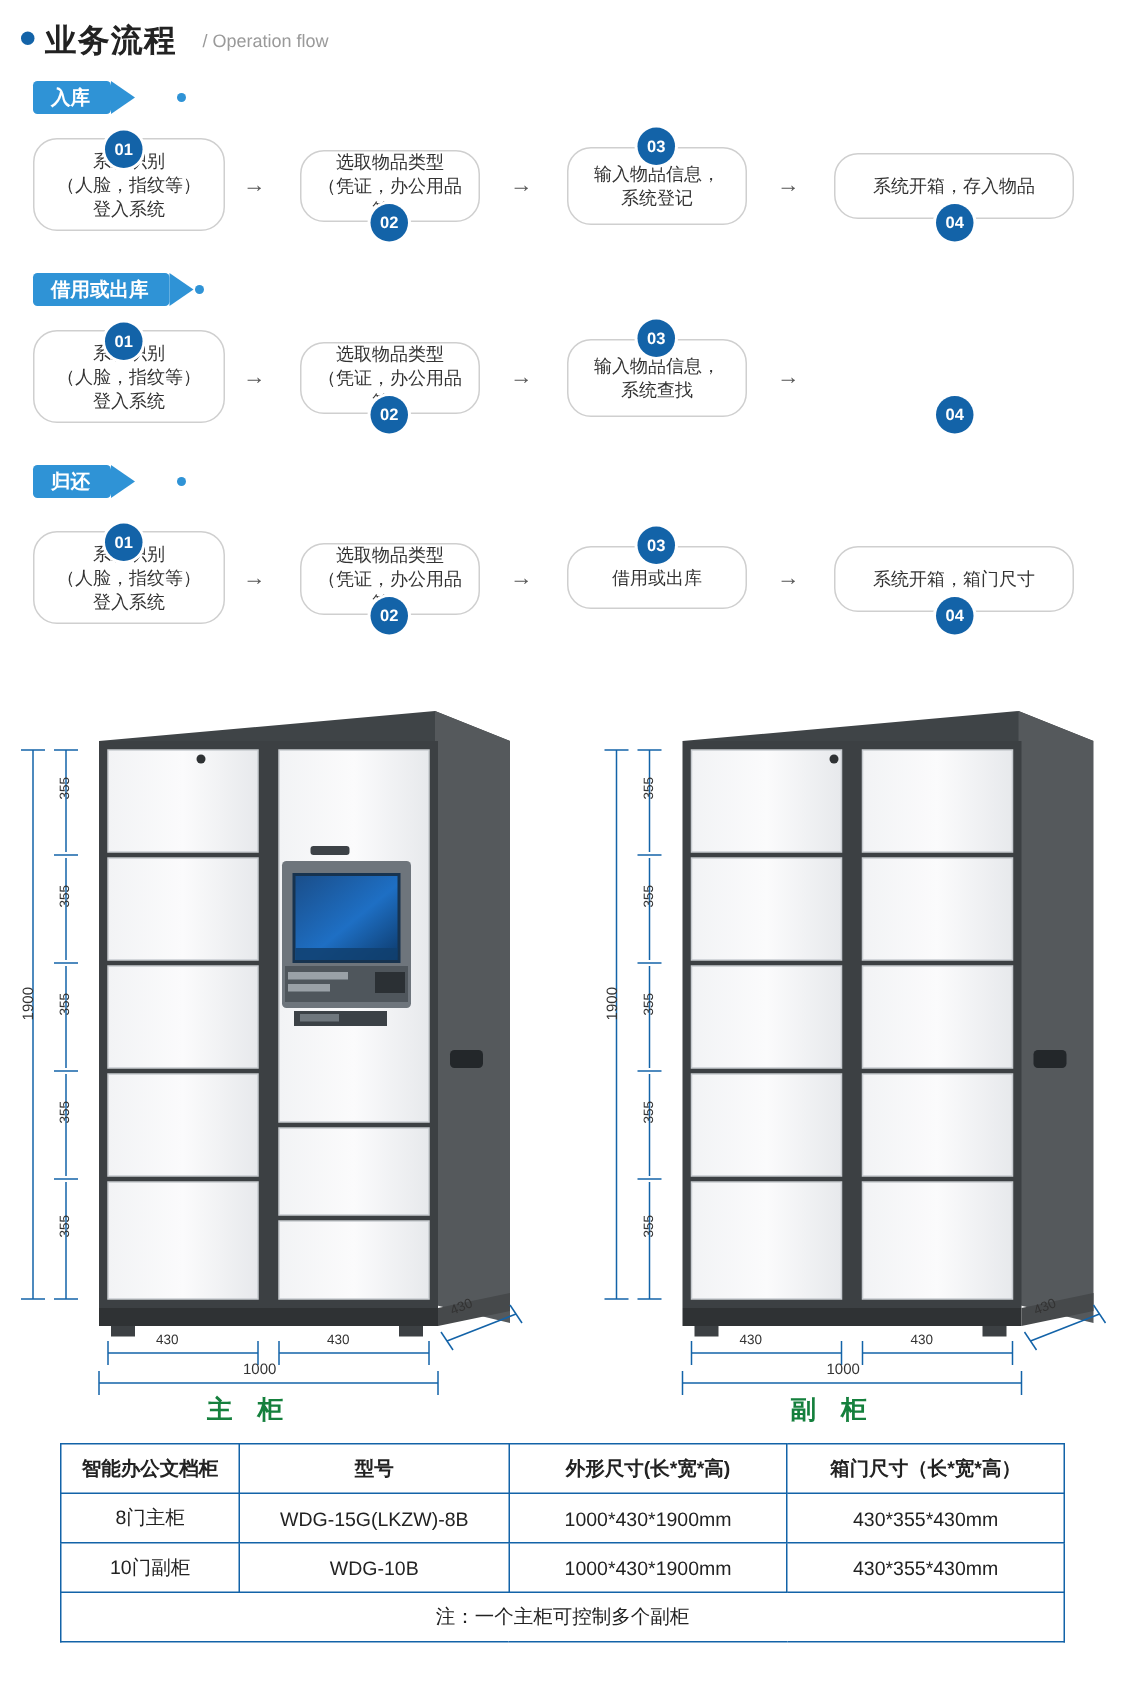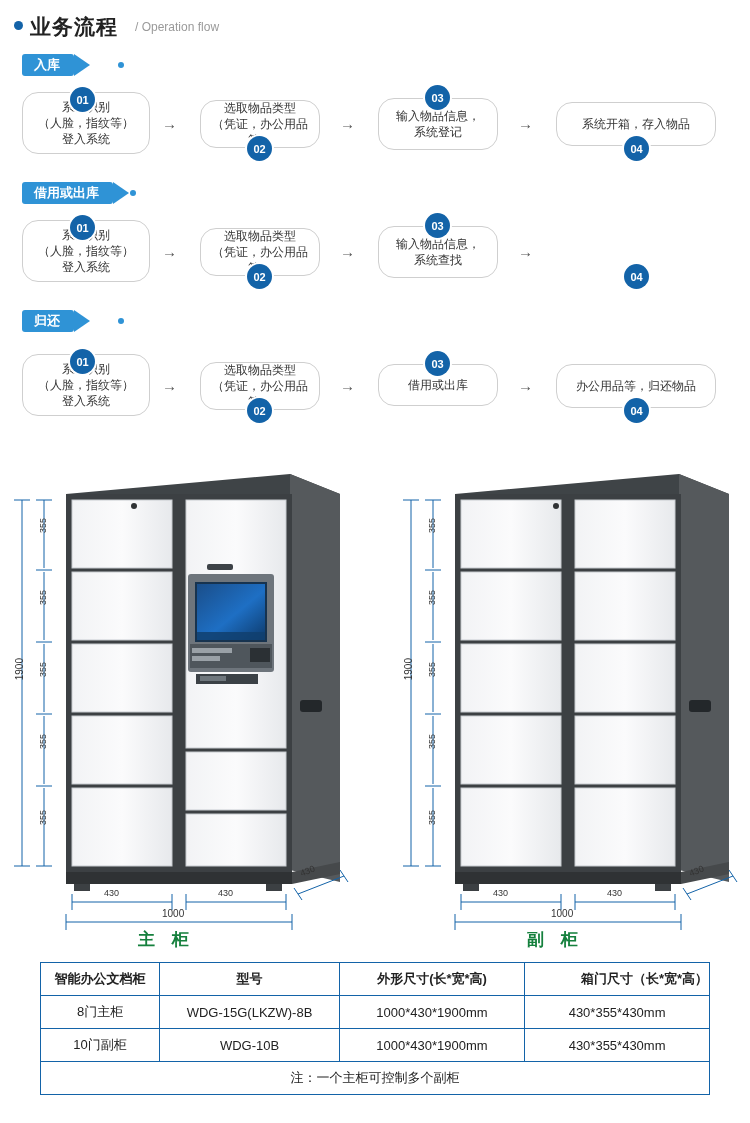--- a/index.html
+++ b/index.html
@@ -170,21 +170,21 @@
   <div class="step" style="left:378px;top:58px;width:120px;height:42px;">
     <div>
       <span>借用或出库</span>
     </div>
   </div>
   <div class="badge" style="left:425px;top:45px;">03</div>
   <div class="arrow" style="left:518px;top:72px;">→</div>
 
   <div class="step" style="left:556px;top:58px;width:160px;height:44px;">
     <div>
-      <span>办公用品等，归还物品</span>
+      <span>系统开箱，箱门尺寸</span>
     </div>
   </div>
   <div class="badge" style="left:624px;top:92px;">04</div>
 </div>
 
 <div class="cab-area">
 
   <svg width="750" height="495" viewBox="0 0 750 495">
     <defs>
       <linearGradient id="doorg" x1="0" y1="0" x2="1" y2="0">
@@ -345,21 +345,21 @@
   <div class="dim-txt" style="left:689px;top:404px;transform:rotate(-22deg);">430</div>
   <div class="cab-title" style="left:527px;top:466px;">副 柜</div>
 </div>
 
 <table class="spec-table">
   <tbody>
       <tr class="head">
     <td style="width:120px;">智能办公文档柜</td>
     <td style="width:180px;">型号</td>
     <td style="width:185px;">外形尺寸(长*宽*高)</td>
-    <td style="width:185px;text-align:right;">箱门尺寸（长*宽*高）</td>
+    <td style="width:185px;">箱门尺寸（长*宽*高）</td>
   </tr>
   <tr>
     <td>8门主柜</td>
     <td>WDG-15G(LKZW)-8B</td>
     <td>1000*430*1900mm</td>
     <td>430*355*430mm</td>
   </tr>
   <tr>
     <td>10门副柜</td>
     <td>WDG-10B</td>

